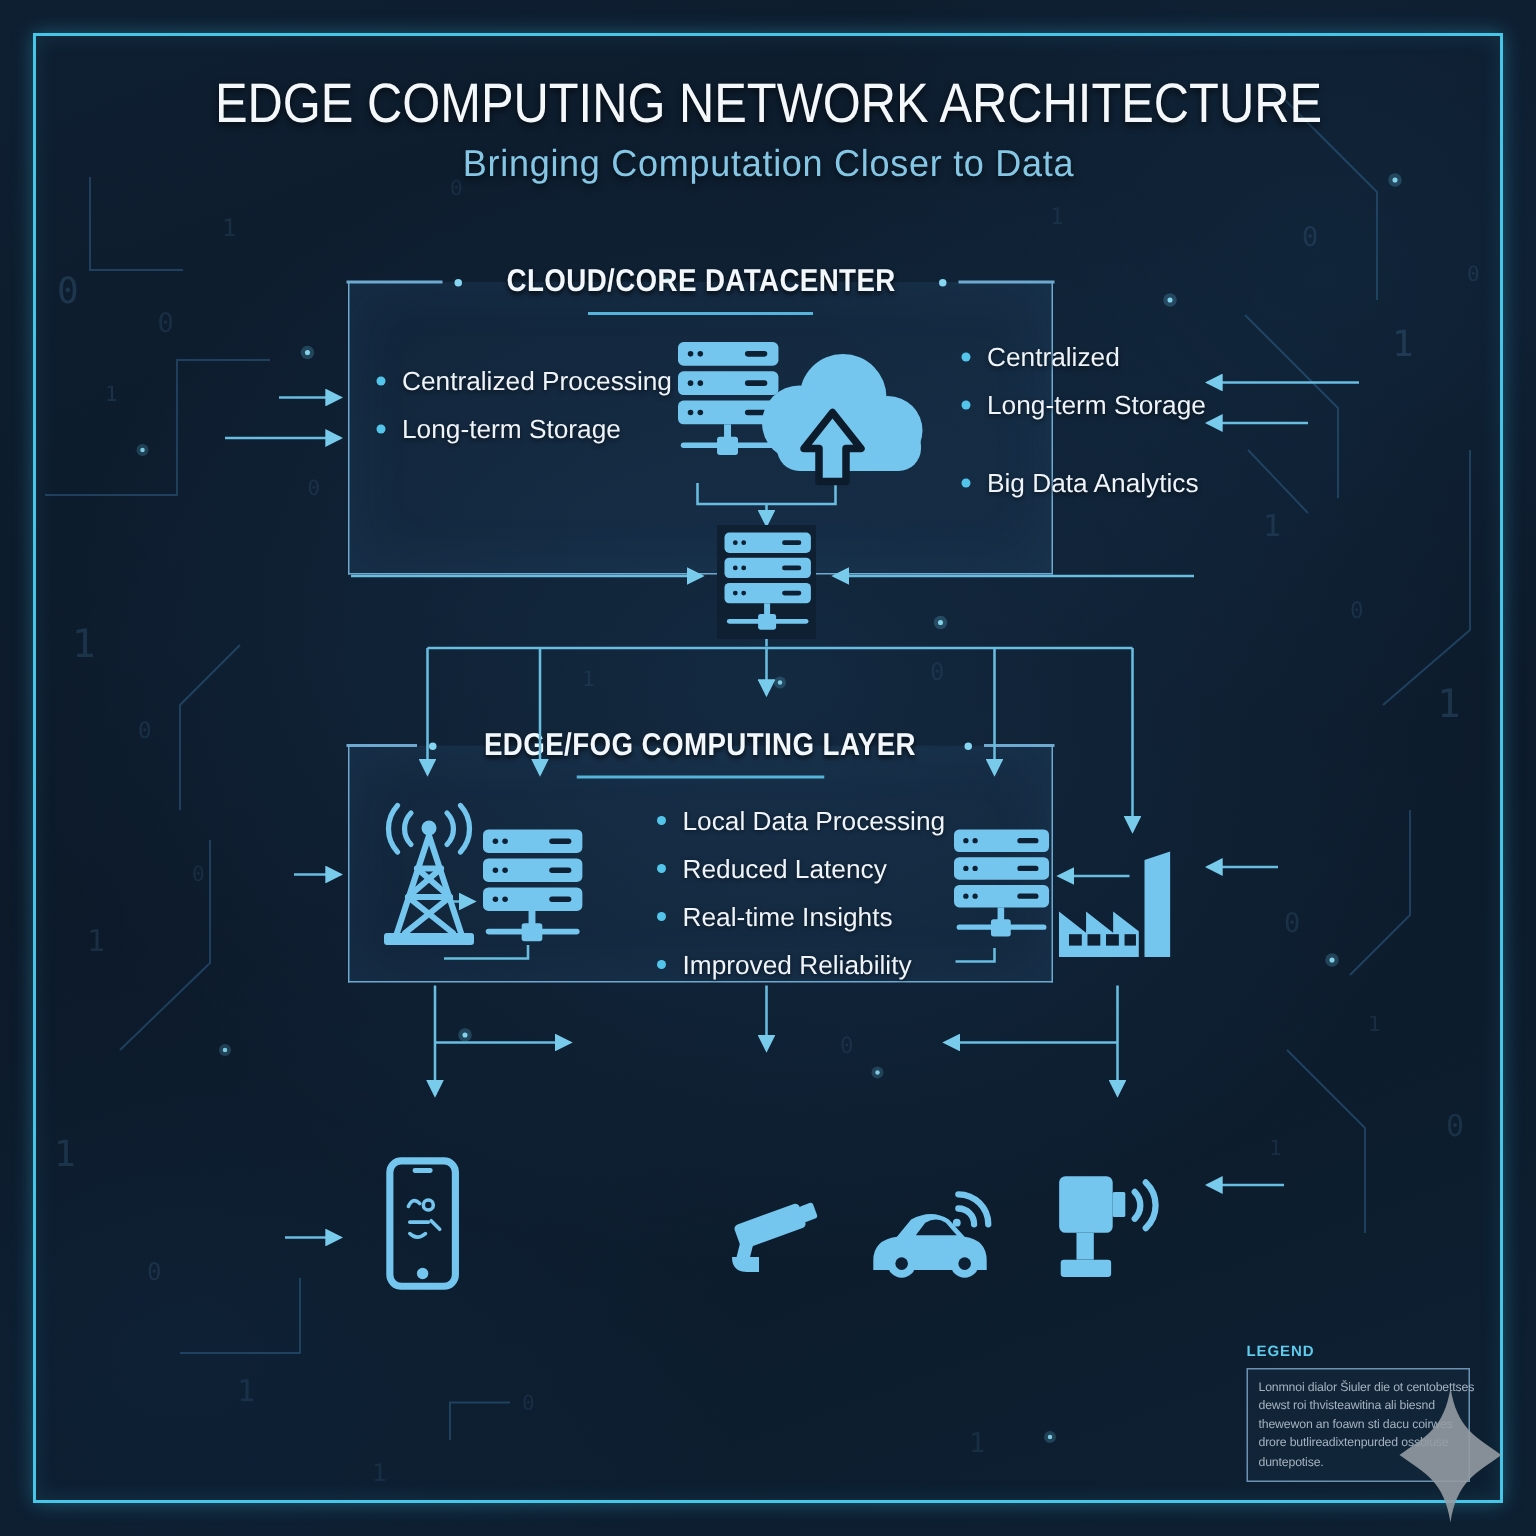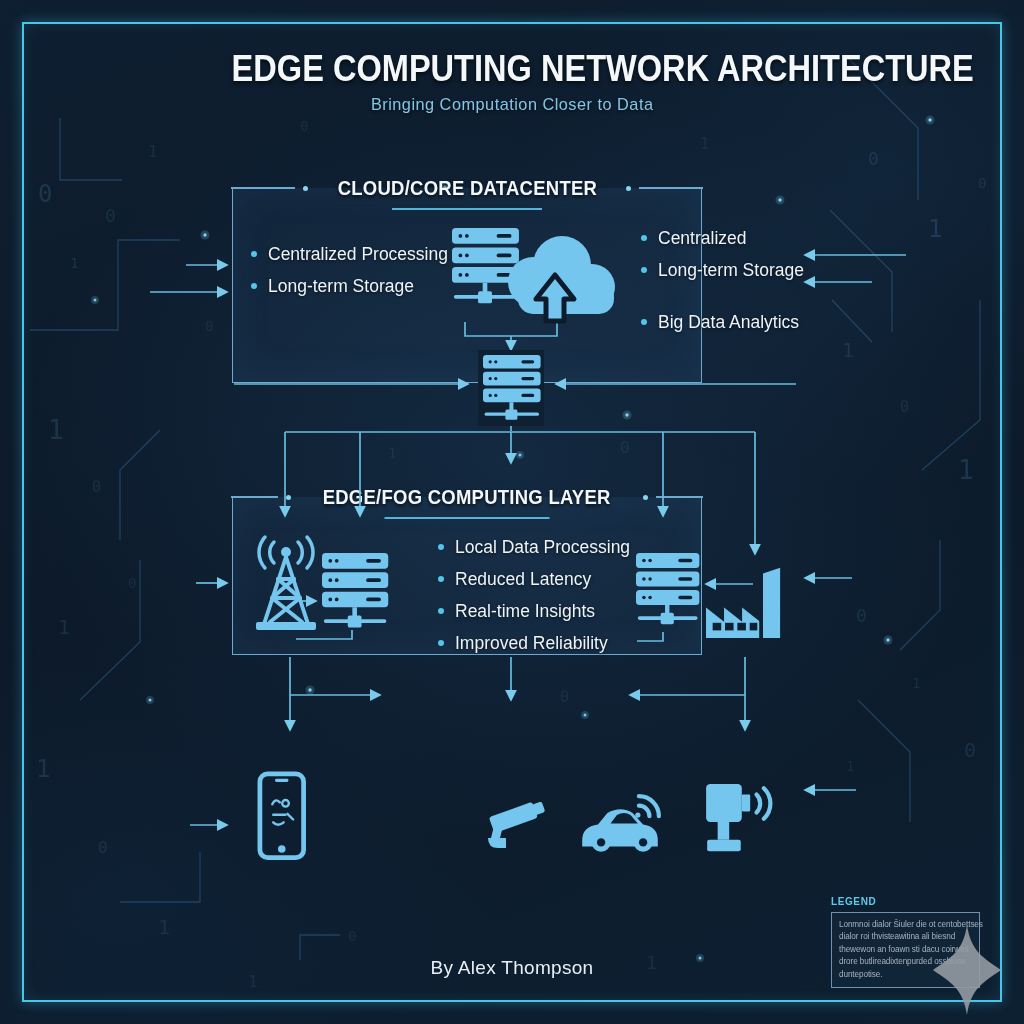--- a/index.html
+++ b/index.html
@@ -11,24 +11,24 @@
       radial-gradient(ellipse 520px 420px at 12% 88%, rgba(18,44,70,0.30), transparent 72%),
       linear-gradient(160deg,#0e1f31 0%,#0c1929 50%,#0d2032 100%);}
   svg.layer{position:absolute;left:0;top:0;pointer-events:none;}
   #bg{z-index:0;} #fg{z-index:5;}
   #digits{position:absolute;inset:0;z-index:1;}
   #digits span{position:absolute;font-family:"DejaVu Sans Mono",monospace;color:#5e9cc4;}
   .frame{position:absolute;left:22px;top:22px;right:22px;bottom:22px;z-index:2;
     border:2px solid #46c7ea;box-shadow:0 0 12px rgba(70,199,234,.35), inset 0 0 14px rgba(70,199,234,.12);}
   .cond{display:inline-block;transform:scaleX(.88);transform-origin:center;white-space:nowrap;}
   .cond2{display:inline-block;transform:scaleX(.96);transform-origin:center;white-space:nowrap;}
-  h1.main-title{position:absolute;top:48px;left:0;width:100%;margin:0;text-align:right;z-index:3;
-    font-size:37px;font-weight:bold;color:#f4f8fb;letter-spacing:0px;text-shadow:0 2px 5px rgba(0,0,0,.7);}
+  h1.main-title{position:absolute;top:48px;left:0;width:100%;margin:0;text-align:center;z-index:3;
+    font-size:37px;font-weight:normal;color:#f4f8fb;letter-spacing:0px;text-shadow:0 2px 5px rgba(0,0,0,.7);}
   .subtitle{position:absolute;top:95px;left:0;width:100%;text-align:center;z-index:3;
-    font-size:17px;color:#85c6e4;letter-spacing:.5px;text-shadow:0 2px 4px rgba(0,0,0,.6);}
+    font-size:25px;color:#85c6e4;letter-spacing:.5px;text-shadow:0 2px 4px rgba(0,0,0,.6);}
   .layer-box{position:absolute;left:232px;width:470px;box-sizing:border-box;z-index:3;
     border:1.6px solid #6ea9cf;border-top:none;
     background:rgba(54,108,156,0.10);box-shadow:inset 0 0 42px rgba(70,140,200,.10);}
   .box-top{position:absolute;top:-14px;left:-1.6px;right:-1.6px;height:28px;display:flex;align-items:center;}
   .tline{flex:1;height:1.6px;background:#6ea9cf;}
   .tdot{width:5px;height:5px;border-radius:50%;background:#86d6f2;margin:0 8px;flex:none;}
   .box-top h2{margin:0 4px;font-size:21px;font-weight:bold;color:#f2f7fb;letter-spacing:.3px;
     white-space:nowrap;text-shadow:0 2px 4px rgba(0,0,0,.75);}
   .title-underline{position:absolute;top:20px;left:50%;transform:translateX(-50%);height:2px;background:#56b4da;}
   ul.bullets{list-style:none;margin:0;padding:0;position:absolute;}
@@ -362,21 +362,20 @@
         <use href="#sensor" transform="translate(704,782) scale(1.05)"></use>
       </g>
 
     <path fill="#939ba3" opacity=".9" d="M967 925 C971 952 984 958 1001 970 C984 982 971 988 967 1015 C963 988 950 982 933 970 C950 958 963 952 967 925 Z"></path>
   </svg>
 
   <div class="legend">
     <div class="legend-title">LEGEND</div>
     <div class="legend-box">
       <div>Lonmnoi dialor Šiuler die ot centobettses</div>
-      <div>dialor roi thvisteawitina ali biesnd</div>
+      <div>dewst roi thvisteawitina ali biesnd</div>
       <div>thewewon an foawn sti dacu coirwes</div>
       <div>drore butlireadixtenpurded ossbiuse</div>
       <div>duntepotise.</div>
     </div>
   </div>
 
-  <div class="author">By Alex Thompson</div>
 </div>
 
 </body></html>

